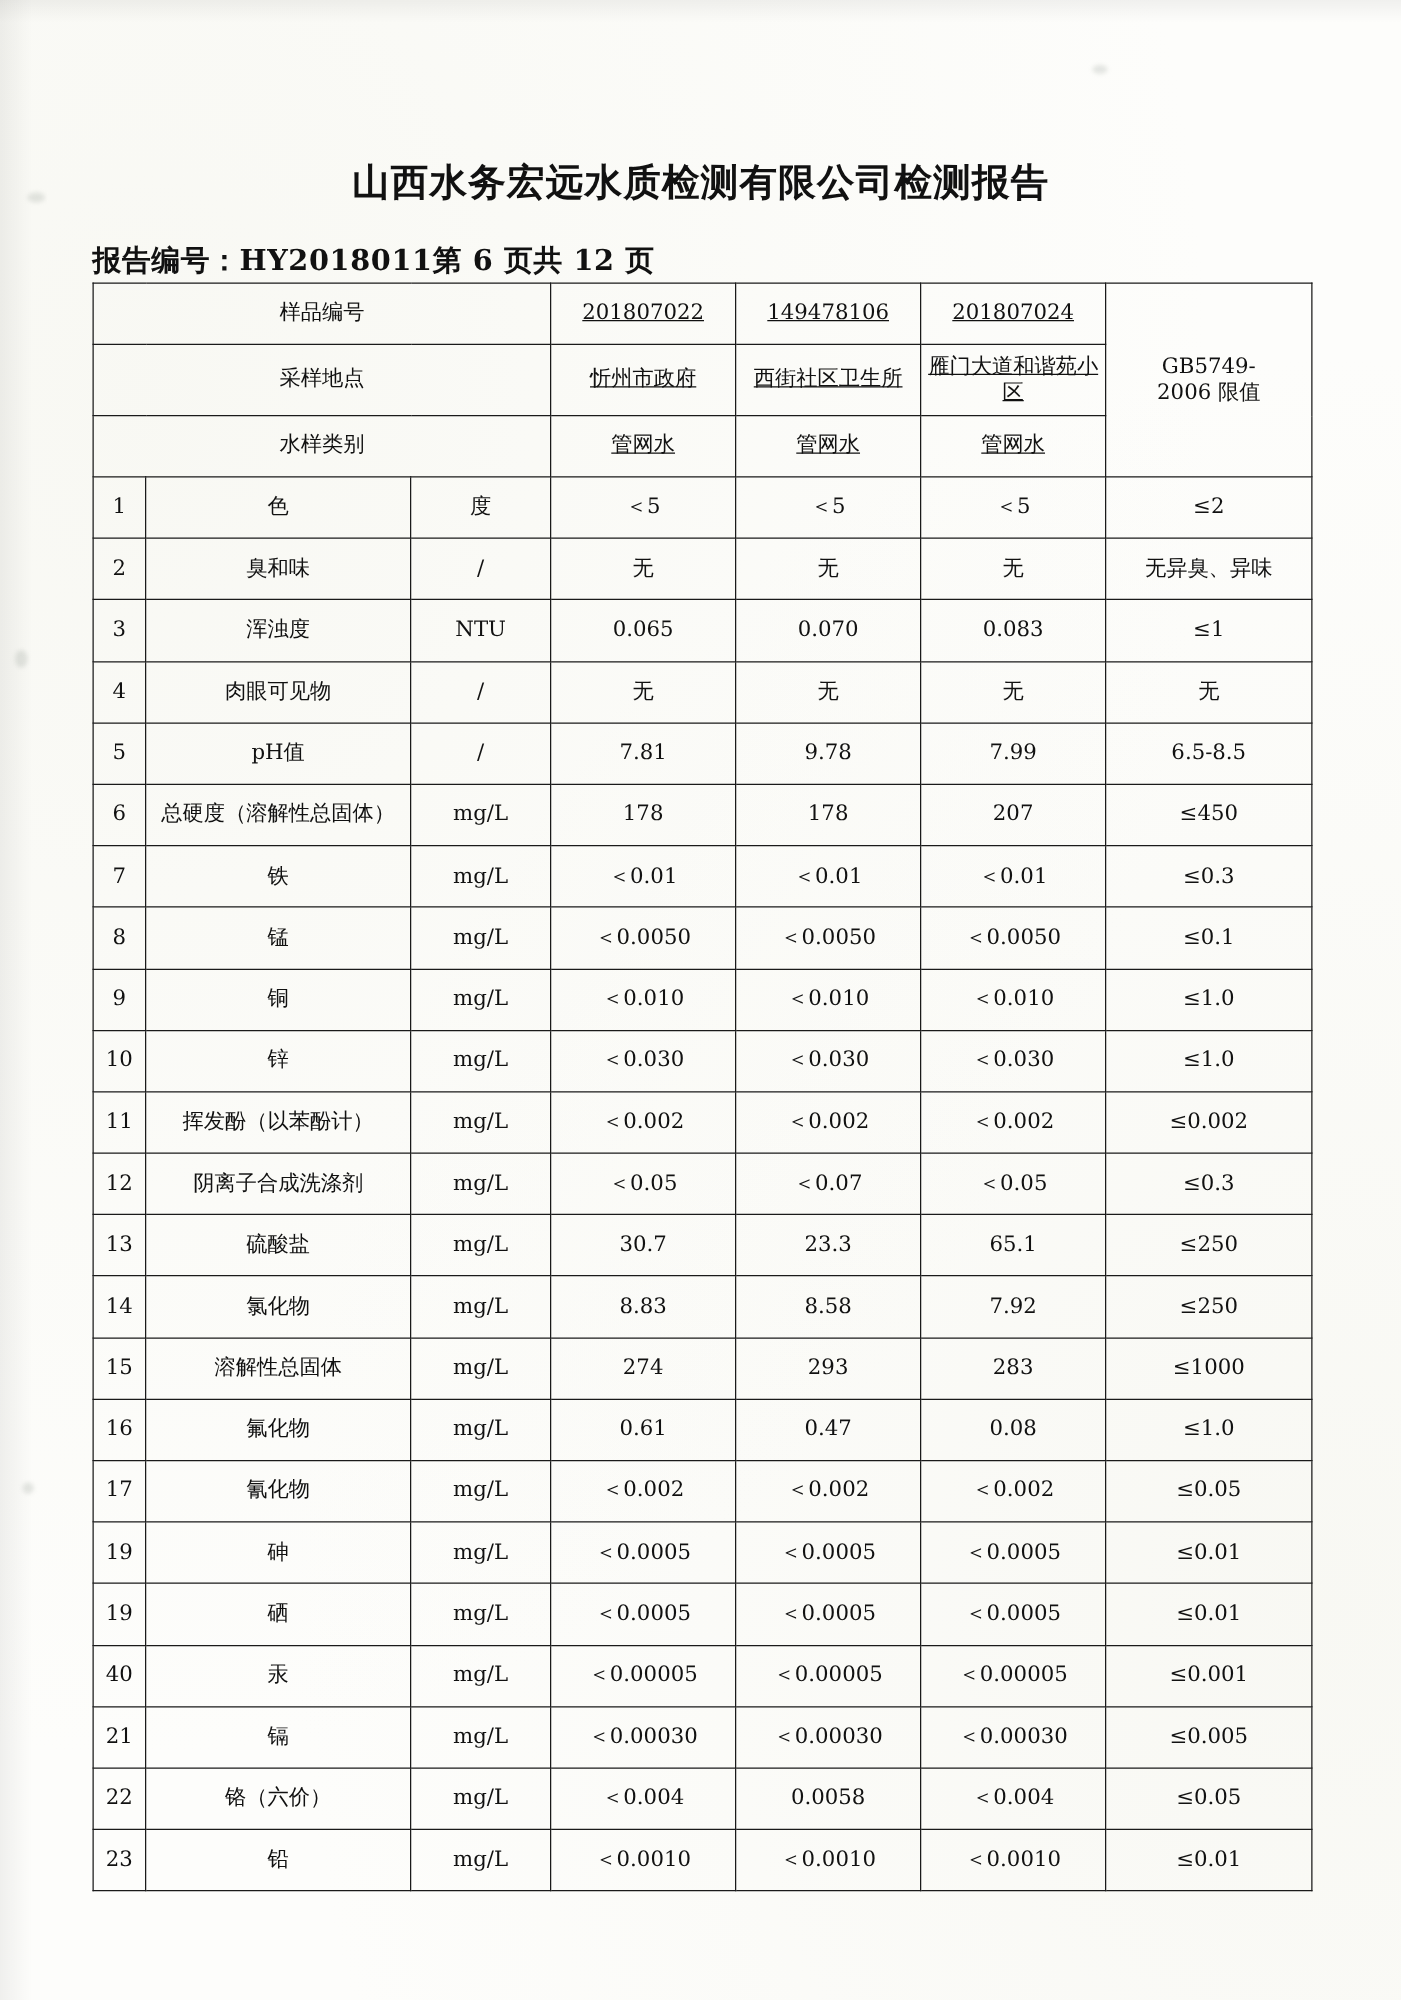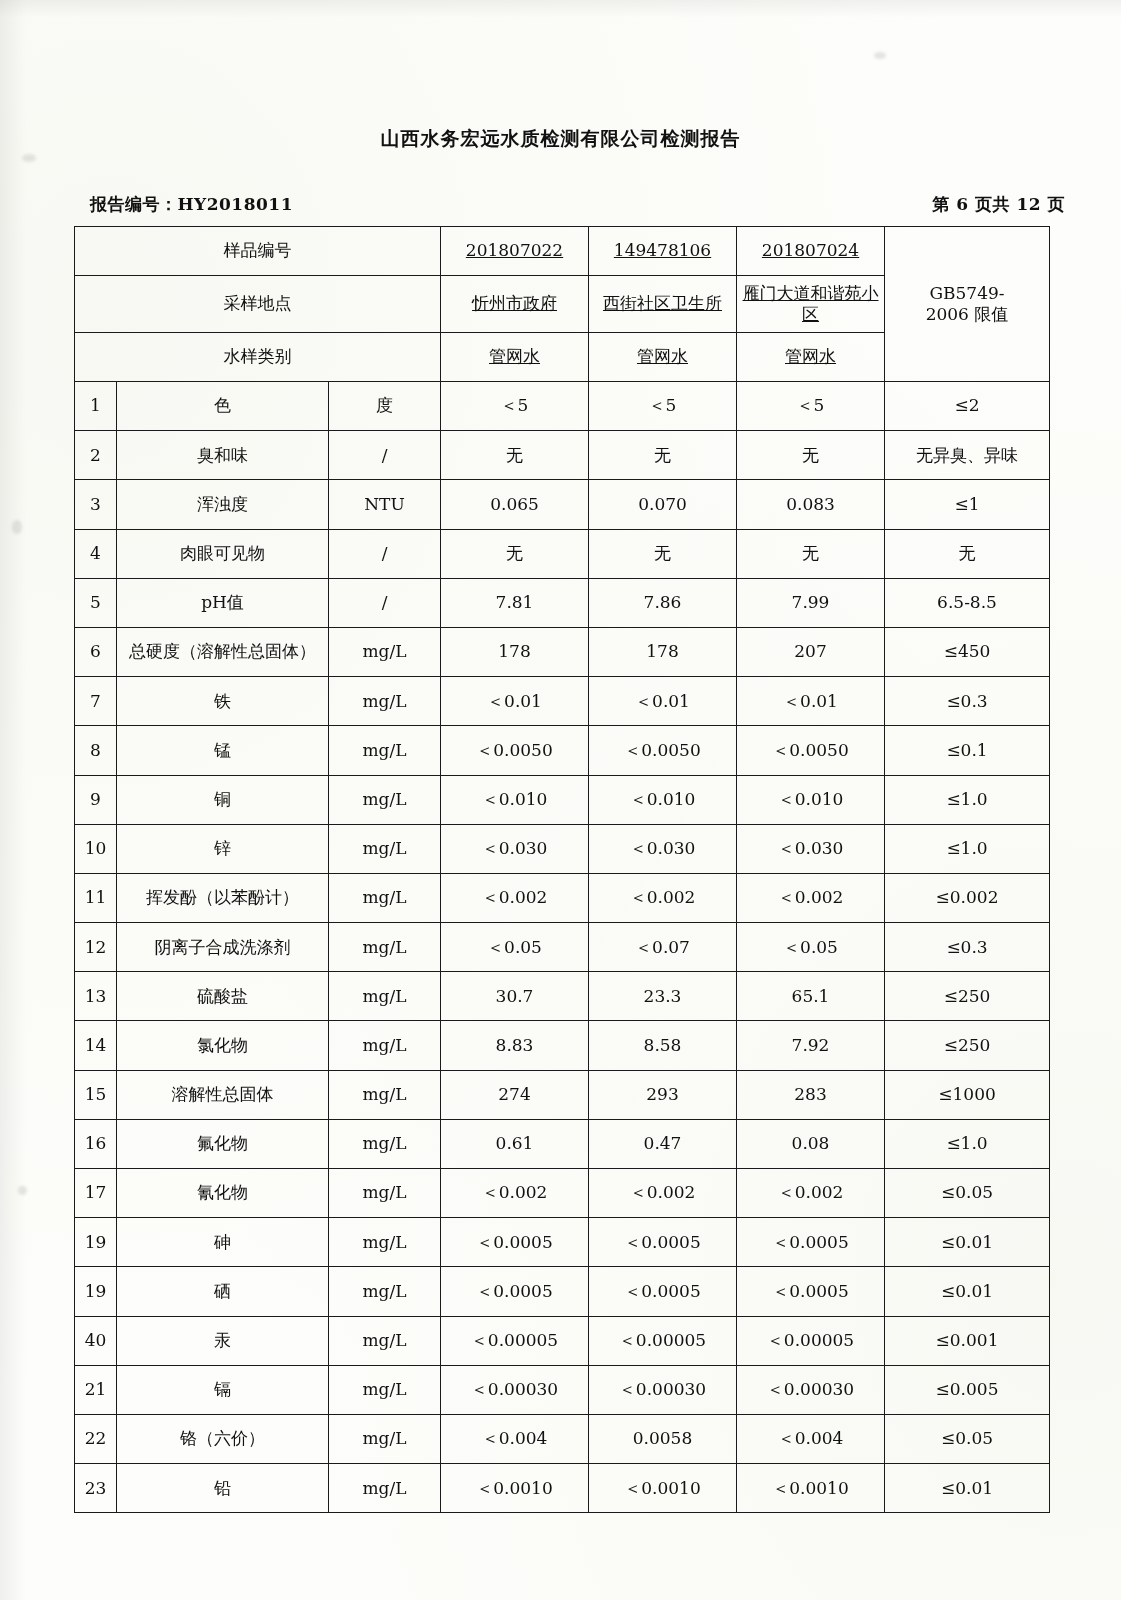--- a/index.html
+++ b/index.html
@@ -29,36 +29,34 @@
       radial-gradient(ellipse at 10% 20%, rgba(245,245,238,0.6) 0%, rgba(255,255,255,0) 60%),
       radial-gradient(ellipse at 95% 80%, rgba(246,246,240,0.7) 0%, rgba(255,255,255,0) 55%);
     pointer-events: none;
   }
   .title {
     position: absolute;
     top: 126px;
     left: 0;
     width: 1121px;
     text-align: center;
-    font-size: 19px;
+    font-size: 30px;
     font-weight: bold;
     letter-spacing: 1px;
     font-family: "DejaVu Serif", "Liberation Serif", serif;
   }
   .meta-row {
     position: absolute;
     top: 193px;
     left: 74px;
     width: 975px;
     display: flex;
-    justify-content: space-between;
-    font-size: 17px;
+    font-size: 23px;
     font-weight: bold;
     font-family: "DejaVu Serif", "Liberation Serif", serif;
-    margin-left: 16px;
   }
   .meta-left { letter-spacing: 0.5px; }
   .meta-right { letter-spacing: 0.5px; }
 
   table.report {
     position: absolute;
     top: 226px;
     left: 74px;
     width: 975px;
     border-collapse: collapse;
@@ -202,21 +200,21 @@
           <td class="val cn">无</td>
           <td class="val cn">无</td>
           <td class="val cn">无</td>
           <td class="limit cn">无</td>
         </tr>
         <tr class="data">
           <td class="no">5</td>
           <td class="item">pH值</td>
           <td class="unit">/</td>
           <td class="val">7.81</td>
-          <td class="val">7.86</td>
+          <td class="val">9.78</td>
           <td class="val">7.99</td>
           <td class="limit">6.5-8.5</td>
         </tr>
         <tr class="data">
           <td class="no">6</td>
           <td class="item">总硬度（溶解性总固体）</td>
           <td class="unit">mg/L</td>
           <td class="val">178</td>
           <td class="val">178</td>
           <td class="val">207</td>

